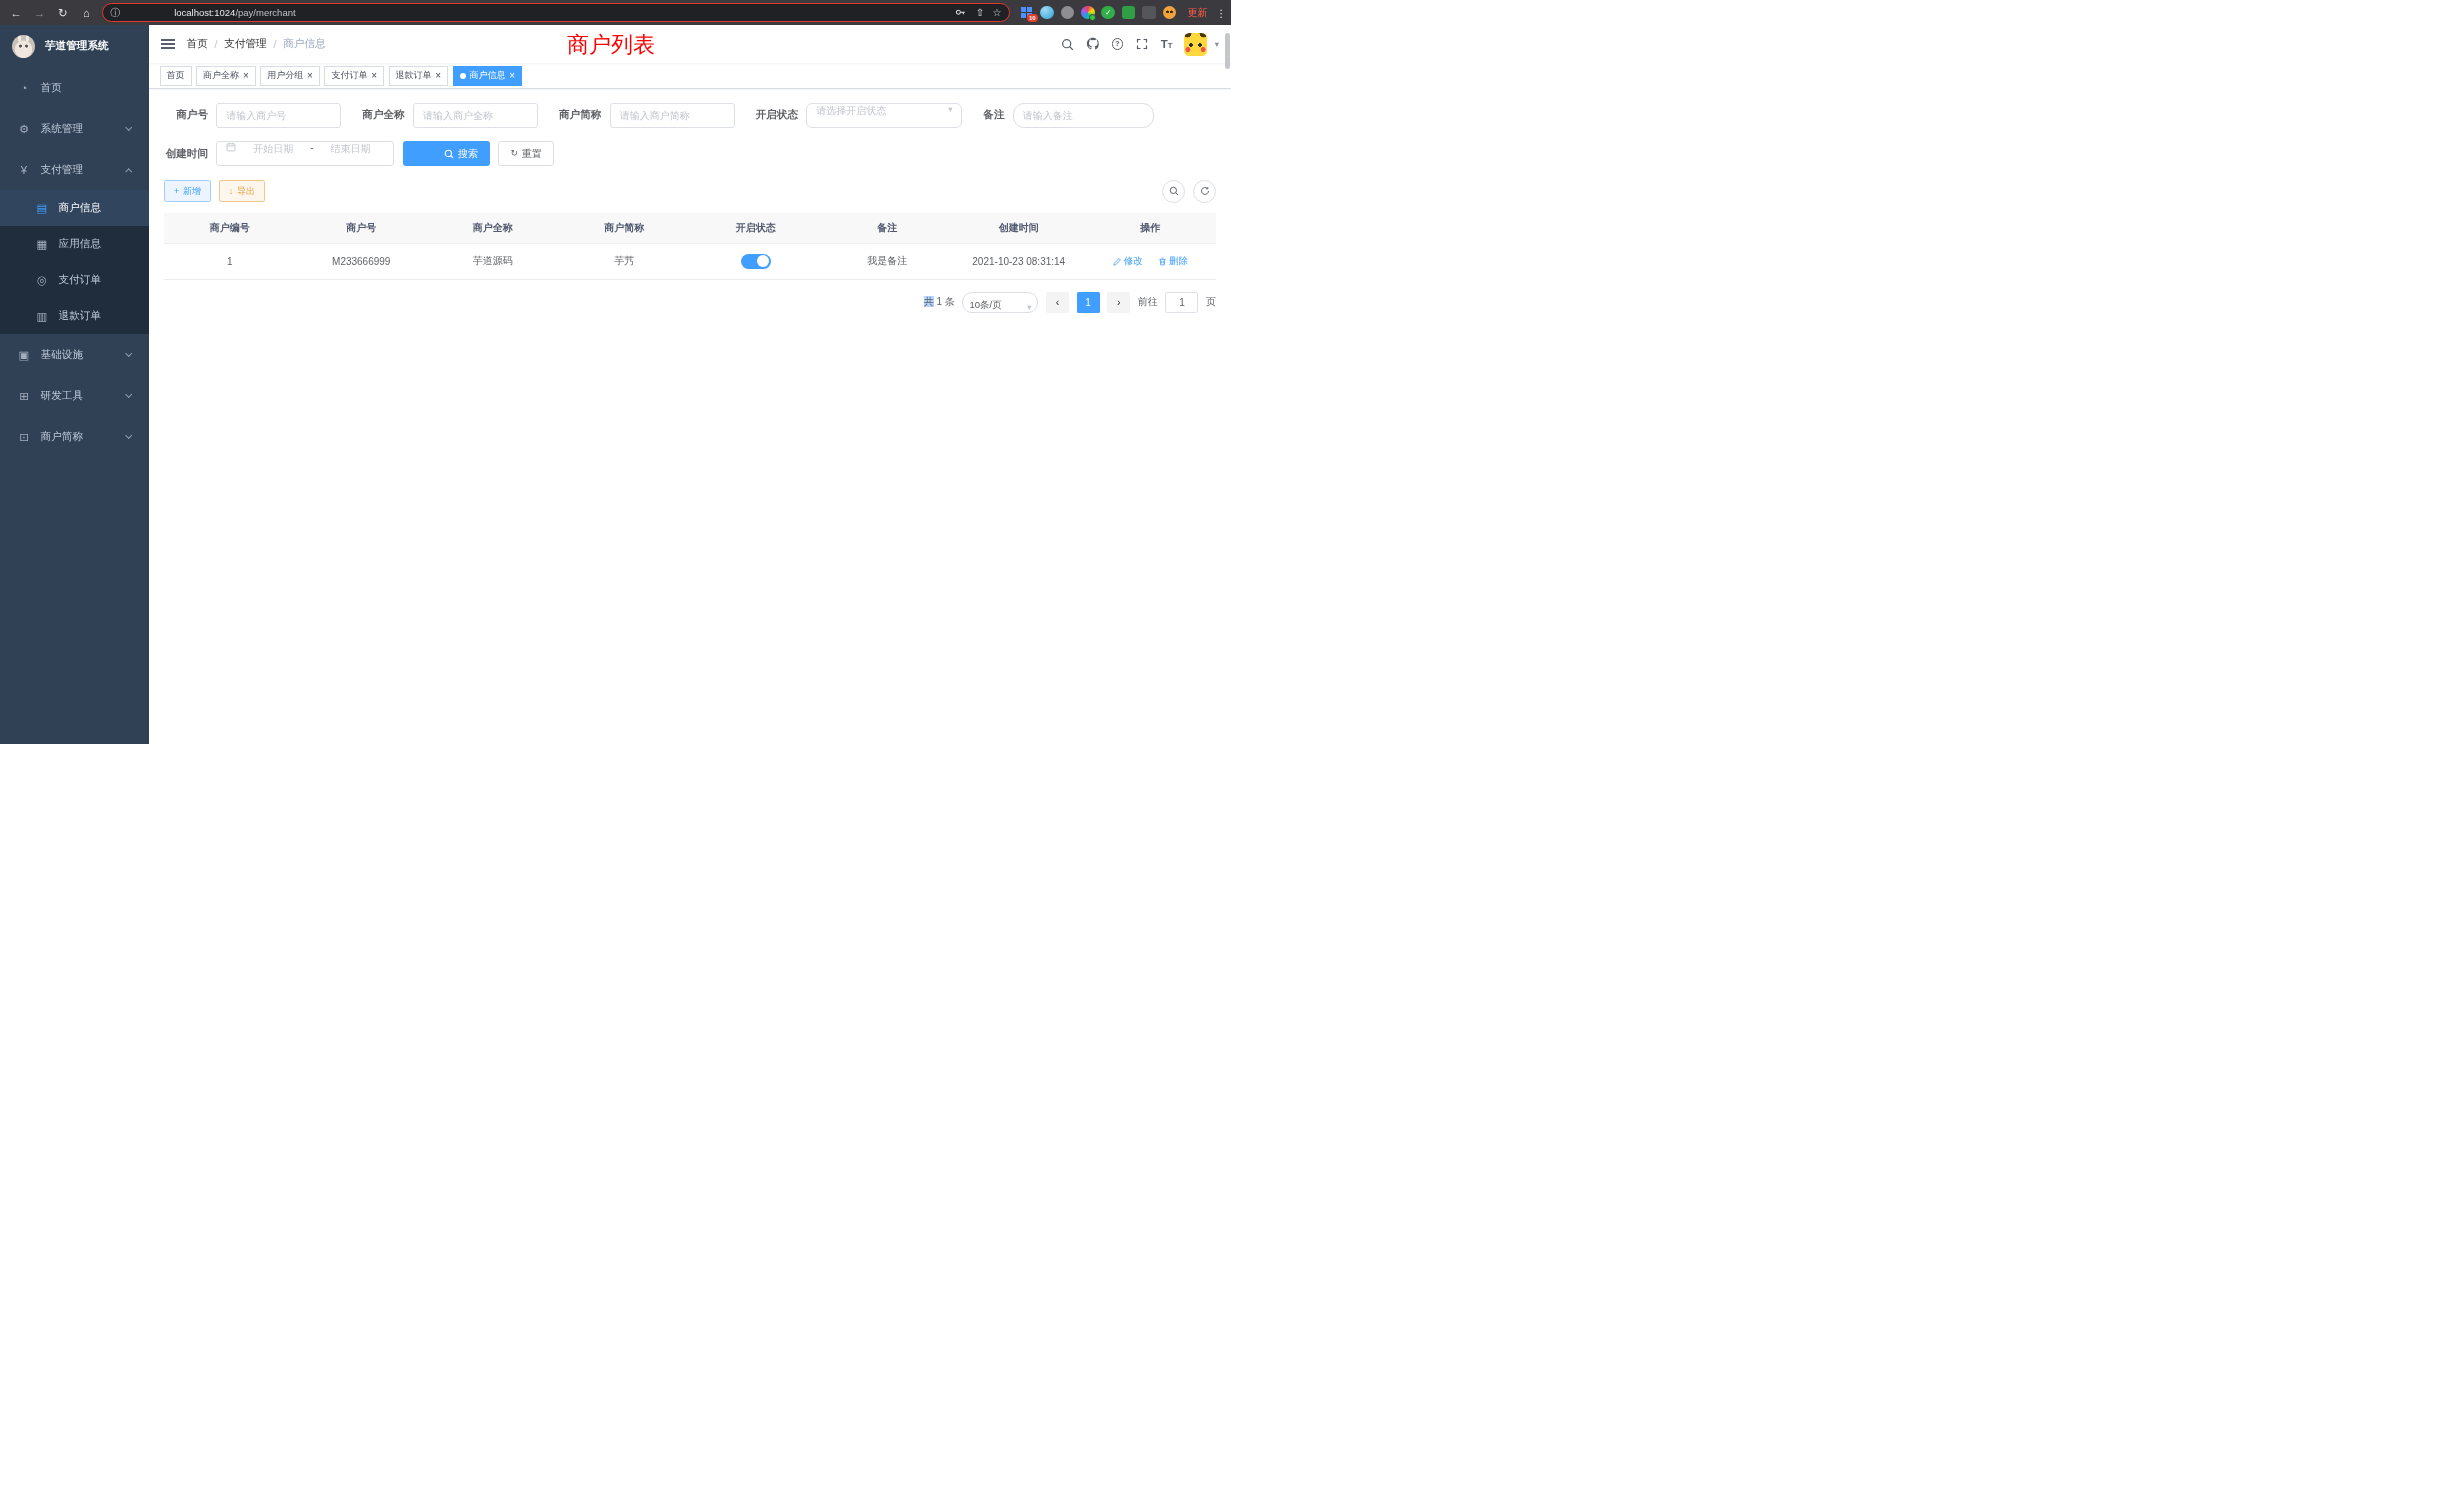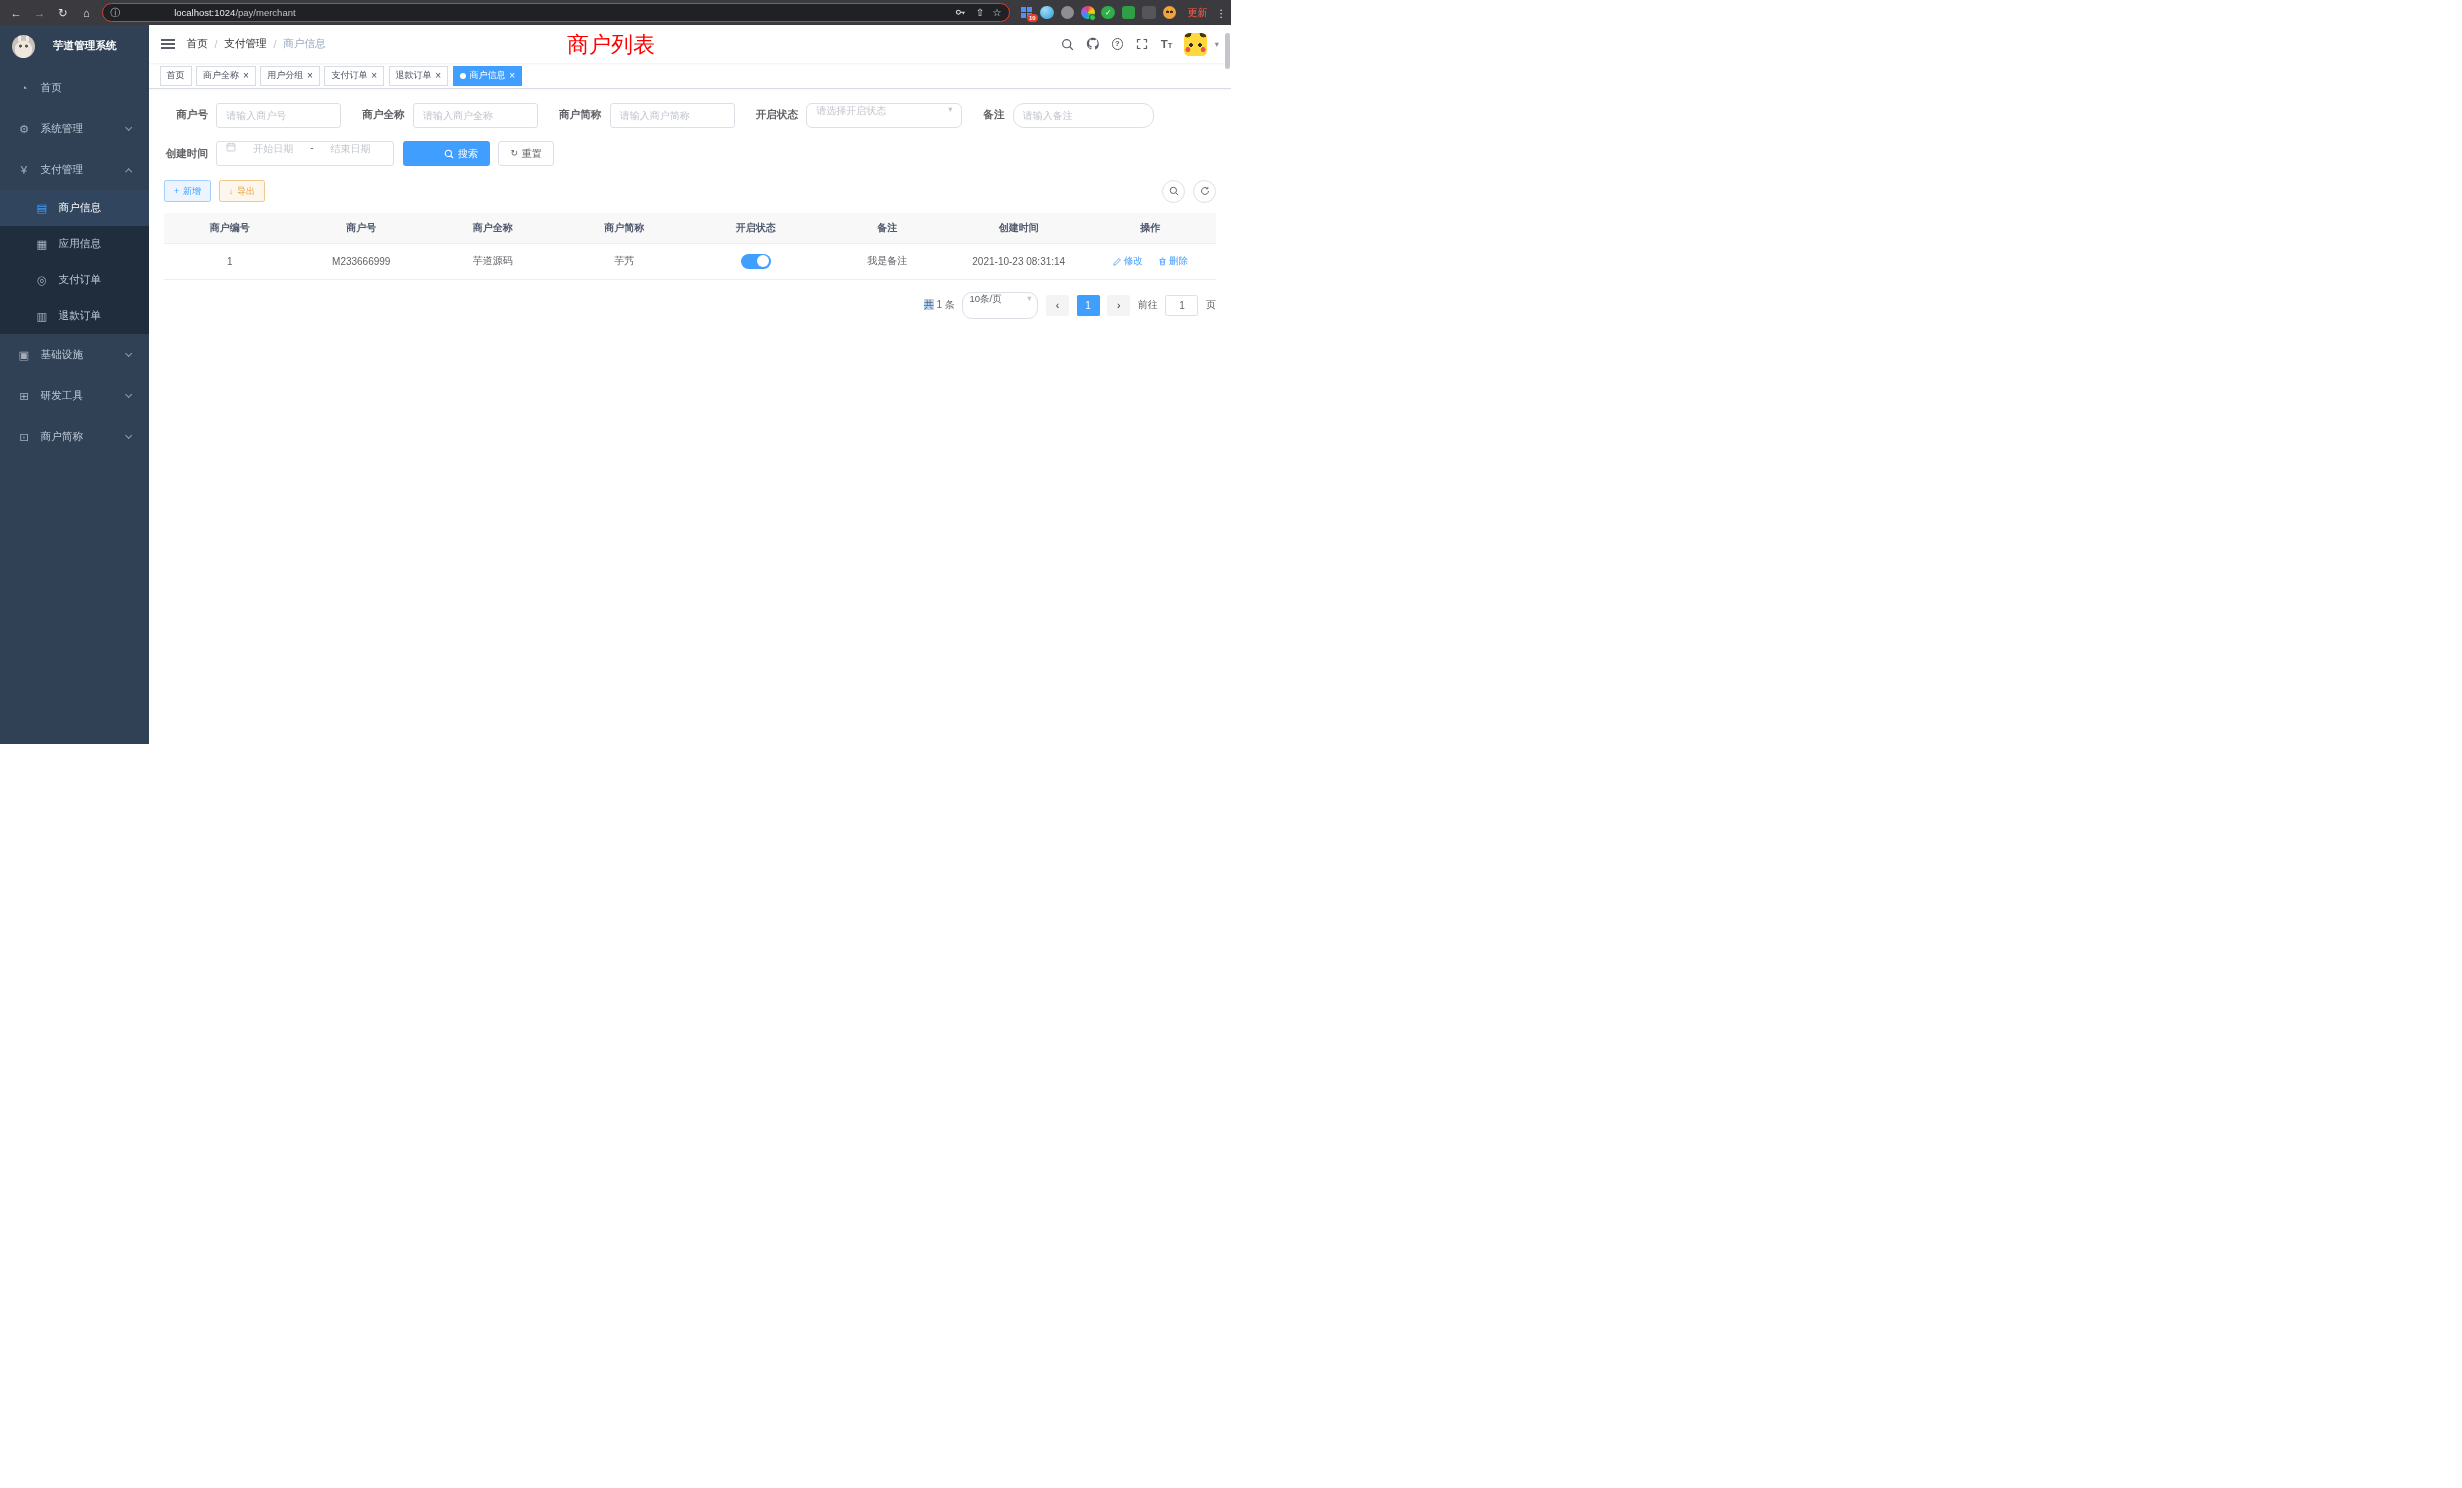--- a/index.html
+++ b/index.html
@@ -36,21 +36,21 @@
   .ext-greensq { background:#2f9e44; }
   .ext-puzzle { background:#55565a; }
   .ext-face { background:radial-gradient(circle at 35% 45%, #3c2e10 1.2px, transparent 1.5px),
               radial-gradient(circle at 65% 45%, #3c2e10 1.2px, transparent 1.5px), #f2a33c; }
   .update { color:#ff5c49; font-size:10px; white-space:nowrap; margin:0 1.5px; cursor:pointer; }
   .more { color:#e8eaed; font-size:10.6px; width:7.6px; text-align:center; cursor:pointer; }
 
   
   .app { display:flex; height:719px; }
   .sidebar { width:149px; background:#304156; flex-shrink:0; overflow:hidden; }
-  .logo { height:42px; display:flex; align-items:center; gap:18px; padding-left:12px; }
+  .logo { height:42px; display:flex; align-items:center; gap:10px; padding-left:12px; }
   .logo-avatar { width:23px; height:23px; border-radius:50%; flex-shrink:0; background:
       radial-gradient(circle at 36% 48%, #5a5a5a 1.4px, transparent 1.7px),
       radial-gradient(circle at 64% 48%, #5a5a5a 1.4px, transparent 1.7px),
       radial-gradient(ellipse 3px 6.8px at 33% 10%, #efeae4 60%, transparent 65%),
       radial-gradient(ellipse 3px 6.8px at 67% 10%, #efeae4 60%, transparent 65%),
       radial-gradient(circle at 50% 62%, #efe7de 8.3px, transparent 9px), #c9c2ba; }
   .logo-title { color:#fff; font-weight:bold; font-size:10.6px; white-space:nowrap; }
   .menu-item { height:41px; display:flex; align-items:center; padding-left:15px; color:#bfcbd9;
                font-size:10.6px; position:relative; cursor:pointer; }
   .menu-icon { width:18px; margin-right:7.6px; color:#a3adbc; font-size:11.4px; text-align:center; flex-shrink:0; }
@@ -144,22 +144,22 @@
   .switch { width:30px; height:15px; border-radius:7.6px; background:#409eff; position:relative;
             display:inline-block; vertical-align:middle; cursor:pointer; }
   .switch::after { content:""; position:absolute; right:1.5px; top:1.5px; width:12px; height:12px;
                    border-radius:50%; background:#fff; }
   .link { color:#409eff; font-size:9.5px; display:inline-flex; align-items:center; gap:2.3px;
           margin:0 6px; cursor:pointer; }
 
   .pager { display:flex; align-items:center; justify-content:flex-end; margin-top:12px; font-size:10px;
            color:#606266; gap:7.6px; }
   .total .sel { background:#b3d4fc; }
-  .size-select { width:76px; height:27px; border:0.8px solid #dcdfe6; border-radius:10px; display:flex;
-                 align-items:flex-start; justify-content:space-between; padding:0 6px; font-size:9.5px;
+  .size-select { width:76px; height:21px; border:0.8px solid #dcdfe6; border-radius:10px; display:flex;
+                 align-items:flex-end; justify-content:space-between; padding:0 6px; font-size:9.5px;
                  color:#606266; cursor:pointer; }
   .pg-btn { min-width:23px; height:21px; background:#f4f4f5; border-radius:1.5px; display:flex;
             align-items:center; justify-content:center; color:#303133; font-size:10.6px; cursor:pointer; }
   .pg-btn.active { background:#409eff; color:#fff; font-size:10px; }
   .goto-input { width:33px; height:21px; border:0.8px solid #dcdfe6; border-radius:2.3px; text-align:center;
                 font-size:10px; color:#606266; outline:none; }
 
   .v-scroll { position:absolute; right:1.5px; top:33px; width:4.5px; height:36px; background:#c4c6cb;
               border-radius:2.3px; z-index:9; }
 </style>

